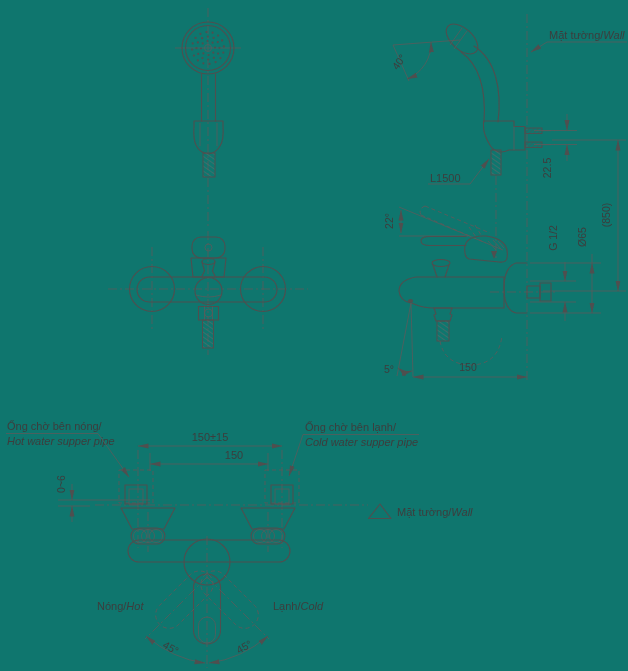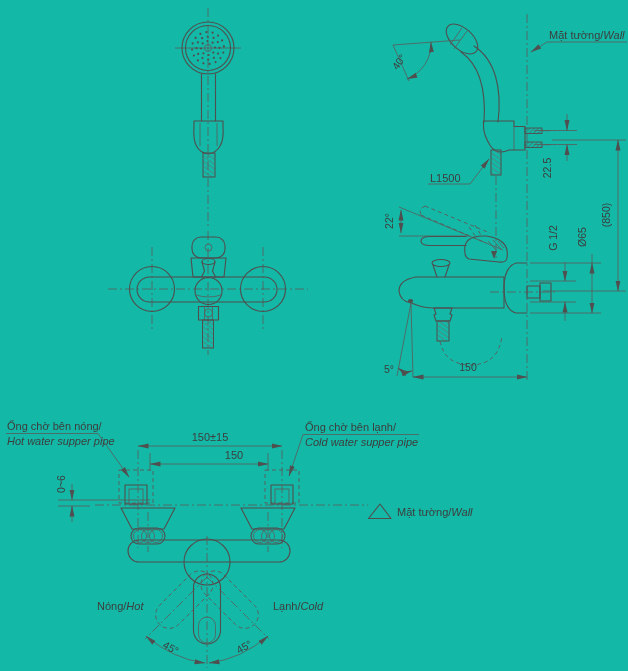--- a/index.html
+++ b/index.html
@@ -1,16 +1,16 @@
 <!DOCTYPE html>
 <html><head>
 <meta charset="utf-8">
 <style>
   html,body{margin:0;padding:0;background:#ffffff;}
-  .page{width:628px;height:671px;background:#14b8a6;position:relative;overflow:hidden;}
+  .page{width:628px;height:671px;background:#0f766e;position:relative;overflow:hidden;}
   svg text{font-family:"Liberation Sans",sans-serif;fill:#3d3d3d;font-size:11px;}
   svg text.sm{font-size:10.5px;}
   .it{font-style:italic;}
   .ln{stroke:#4f4f4f;stroke-width:1.1;fill:none;stroke-linecap:round;stroke-linejoin:round;}
   .thin{stroke:#5a5a5a;stroke-width:0.8;fill:none;}
   .cl{stroke:#5a5a5a;stroke-width:0.8;fill:none;stroke-dasharray:9 3 2 3;}
   .hid{stroke:#5a5a5a;stroke-width:0.9;fill:none;stroke-dasharray:4 3;}
   .fil{fill:#4f4f4f;stroke:none;}
 </style>
 </head>

